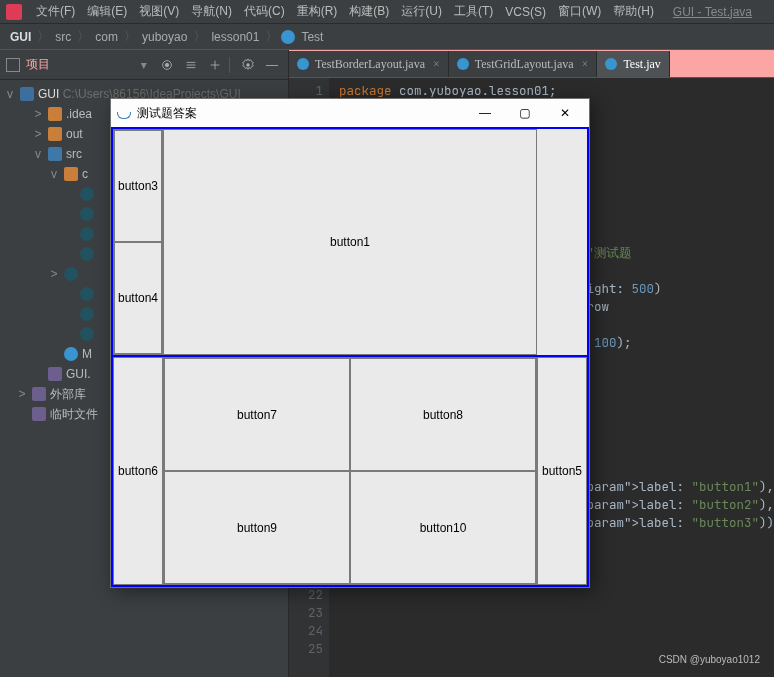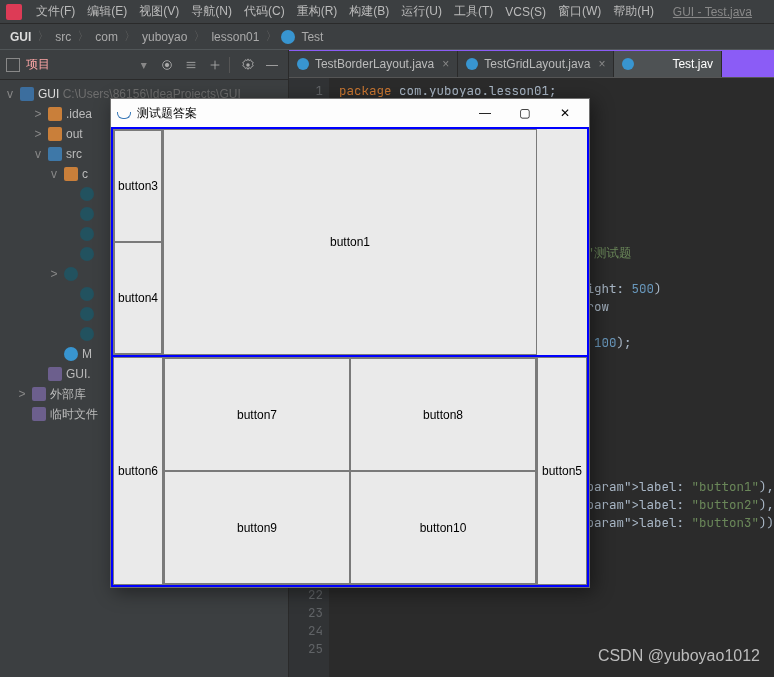--- a/index.html
+++ b/index.html
@@ -73,31 +73,32 @@
   .fico.folder-ico { background:#c97f3a; border-radius:2px;}
   .fico.folder-blue { background:#3e78a8; border-radius:2px;}
   .fico.class-ico { background:#3895d0; border-radius:50%; }
   .fico.class-ico.dim { background:#22525f; }
   .fico.jar-ico { background:#6c5f8d; border-radius:2px;}
   .tree-row .dim { color: #6e6e6e; }
   .tree-row.root { color:#ddd; }
   
   .editor { flex: 1; display: flex; flex-direction: column; background:#2b2b2b; }
   .tabs {
-    height: 28px; background:#8b5cf6; display:flex; align-items:flex-end;
+    height: 28px; background:#fca5a5; display:flex; align-items:flex-end;
     border-bottom:1px solid #555;
+    font-family:Liberation Serif, serif;
   }
   .tab {
     height: 26px; display:flex; align-items:center;
     padding: 0 8px; background:#3c3f41; color:#bbb;
     border-right:1px solid #2a2a2a;
   }
   .tab .tico { width:12px;height:12px;border-radius:50%;background:#3895d0;margin-right:6px;}
   .tab .x { margin-left:8px; color:#888; }
-  .tab.active { background:#4e5254; color:#fff;gap:32px; }
+  .tab.active { background:#4e5254; color:#fff; }
   .code {
     flex:1; display:flex; font-family:"JetBrains Mono",Consolas,monospace; font-size:12.5px;
   }
   .gutter {
     width: 40px; background:#313335; text-align:right; color:#606366;
     padding: 4px 6px 4px 0;
   }
   .gutter div { height: 18px; line-height:18px; }
   .src { flex:1; padding:4px 0 4px 10px; color:#a9b7c6; white-space:pre; }
   .src div { height:18px; line-height:18px; }
@@ -140,21 +141,21 @@
   }
   .mid { border:1px solid #7a7a7a; display:grid; }
   .half.top .mid { grid-template-rows:1fr 1fr; }
   .half.bot .mid { grid-template-rows:1fr 1fr; grid-template-columns:1fr 1fr; }
   .cell {
     display:flex; align-items:center; justify-content:center;
     border:1px solid #7a7a7a; background:#eaeaea;
   }
   .half.top { border-bottom:2px solid #0000ff; }
   
-  .wm { position:absolute; right:14px; bottom:12px; color:#bcbcbc; font-size:16px; }
+  .wm { position:absolute; right:14px; bottom:12px; color:#bcbcbc; font-size:10px; }
 </style>
 </head>
 <body>
 
 <div class="menubar">
   <div class="app-icon"></div>
   <div class="item">文件(F)</div>
   <div class="item">编辑(E)</div>
   <div class="item">视图(V)</div>
   <div class="item">导航(N)</div>

